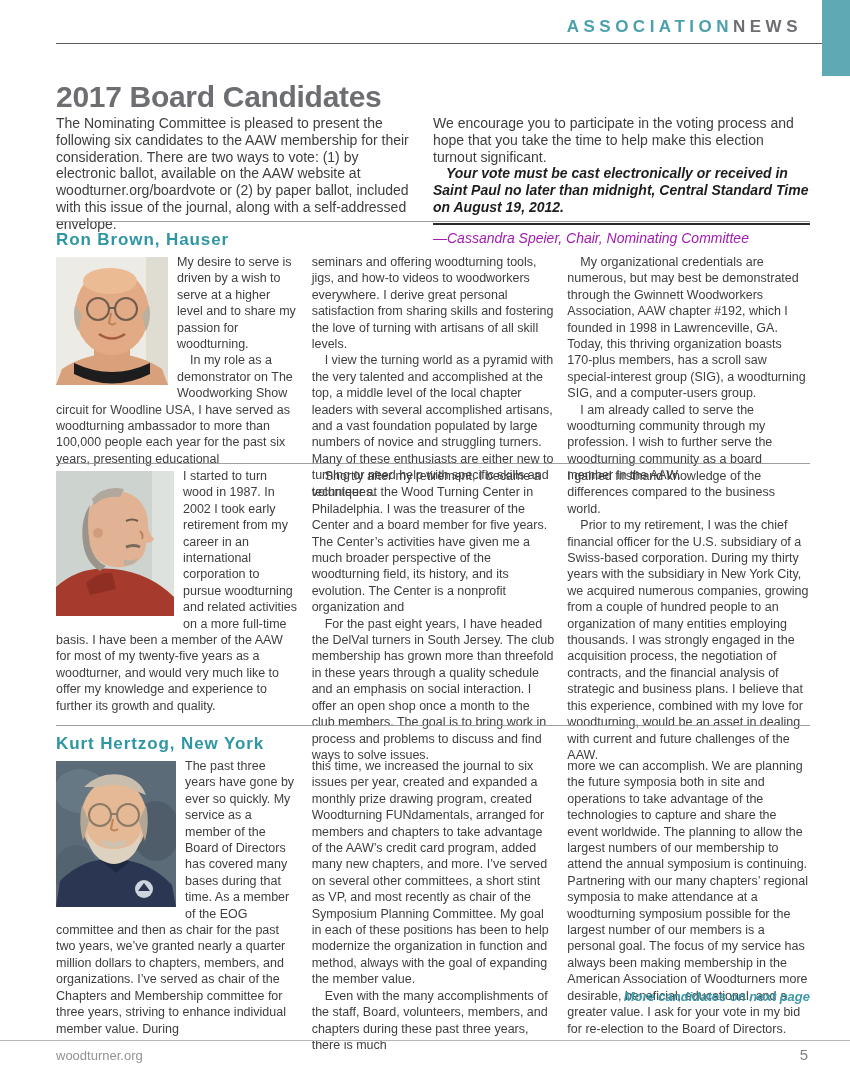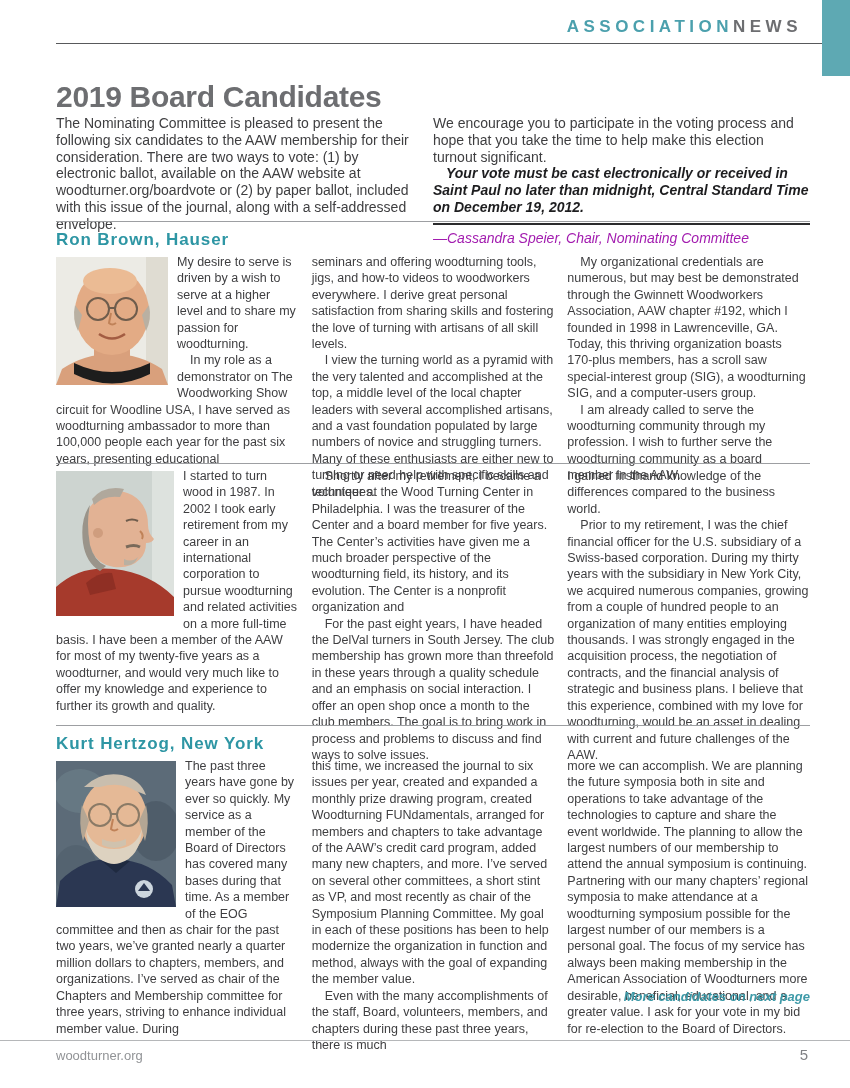--- a/index.html
+++ b/index.html
@@ -88,29 +88,29 @@
 </head>
 <body>
 
 <div class="page">
 
   <div class="accent-bar"></div>
 
   <div class="header-text"><span class="hdr-teal">ASSOCIATION</span><span class="hdr-gray">NEWS</span></div>
   <div class="header-rule"></div>
 
-  <h1 class="page-title">2019 Board Candidates</h1>
+  <h1 class="page-title">2017 Board Candidates</h1>
 
   <div class="intro">
     <div class="intro-left">
       <p>The Nominating Committee is pleased to present the following six candidates to the AAW membership for their consideration. There are two ways to vote: (1) by electronic ballot, available on the AAW website at woodturner.org/boardvote or (2) by paper ballot, included with this issue of the journal, along with a self-addressed envelope.</p>
     </div>
     <div class="intro-right">
       <p>We encourage you to participate in the voting process and hope that you take the time to help make this election turnout significant.</p>
-      <p class="deadline">Your vote must be cast electronically or received in Saint Paul no later than midnight, Central Standard Time on December 19, 2012.</p>
+      <p class="deadline">Your vote must be cast electronically or received in Saint Paul no later than midnight, Central Standard Time on August 19, 2012.</p>
       <div class="attr-rule"></div>
       <p class="attribution">—Cassandra Speier, Chair, Nominating Committee</p>
     </div>
   </div>
 
   <section class="candidate" style="top:221px">
     <div class="section-rule"></div>
     <h2 class="candidate-name">Ron Brown, Hauser</h2>
     <div class="cols">
       <div class="col">

